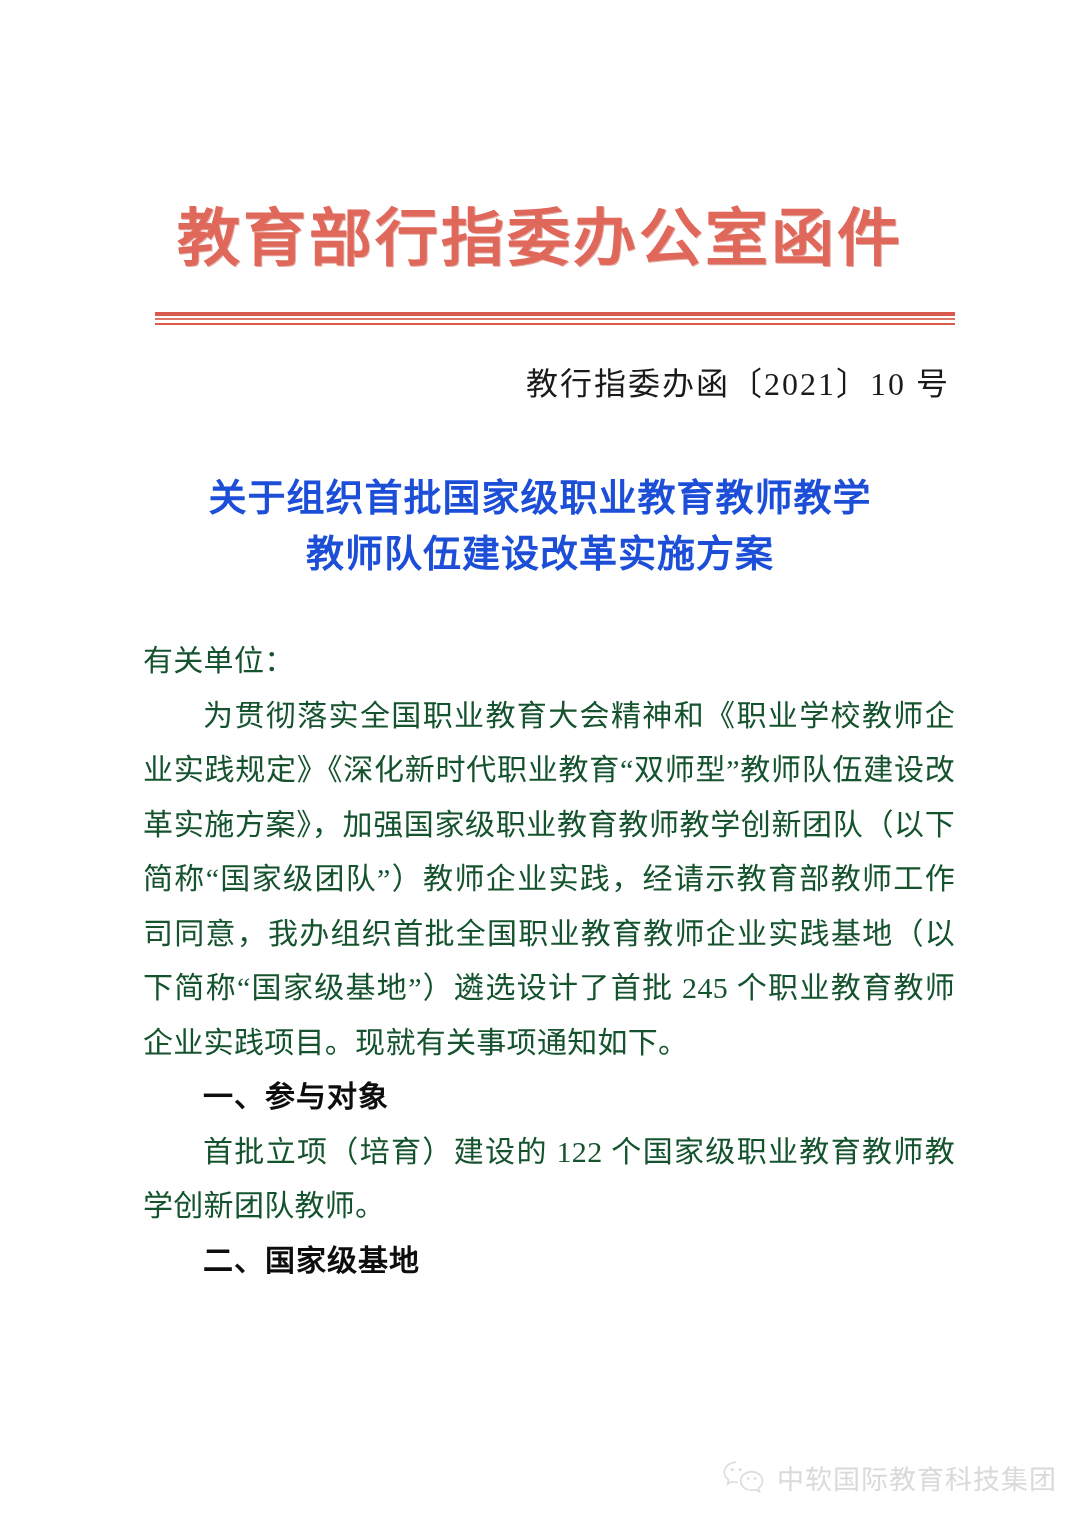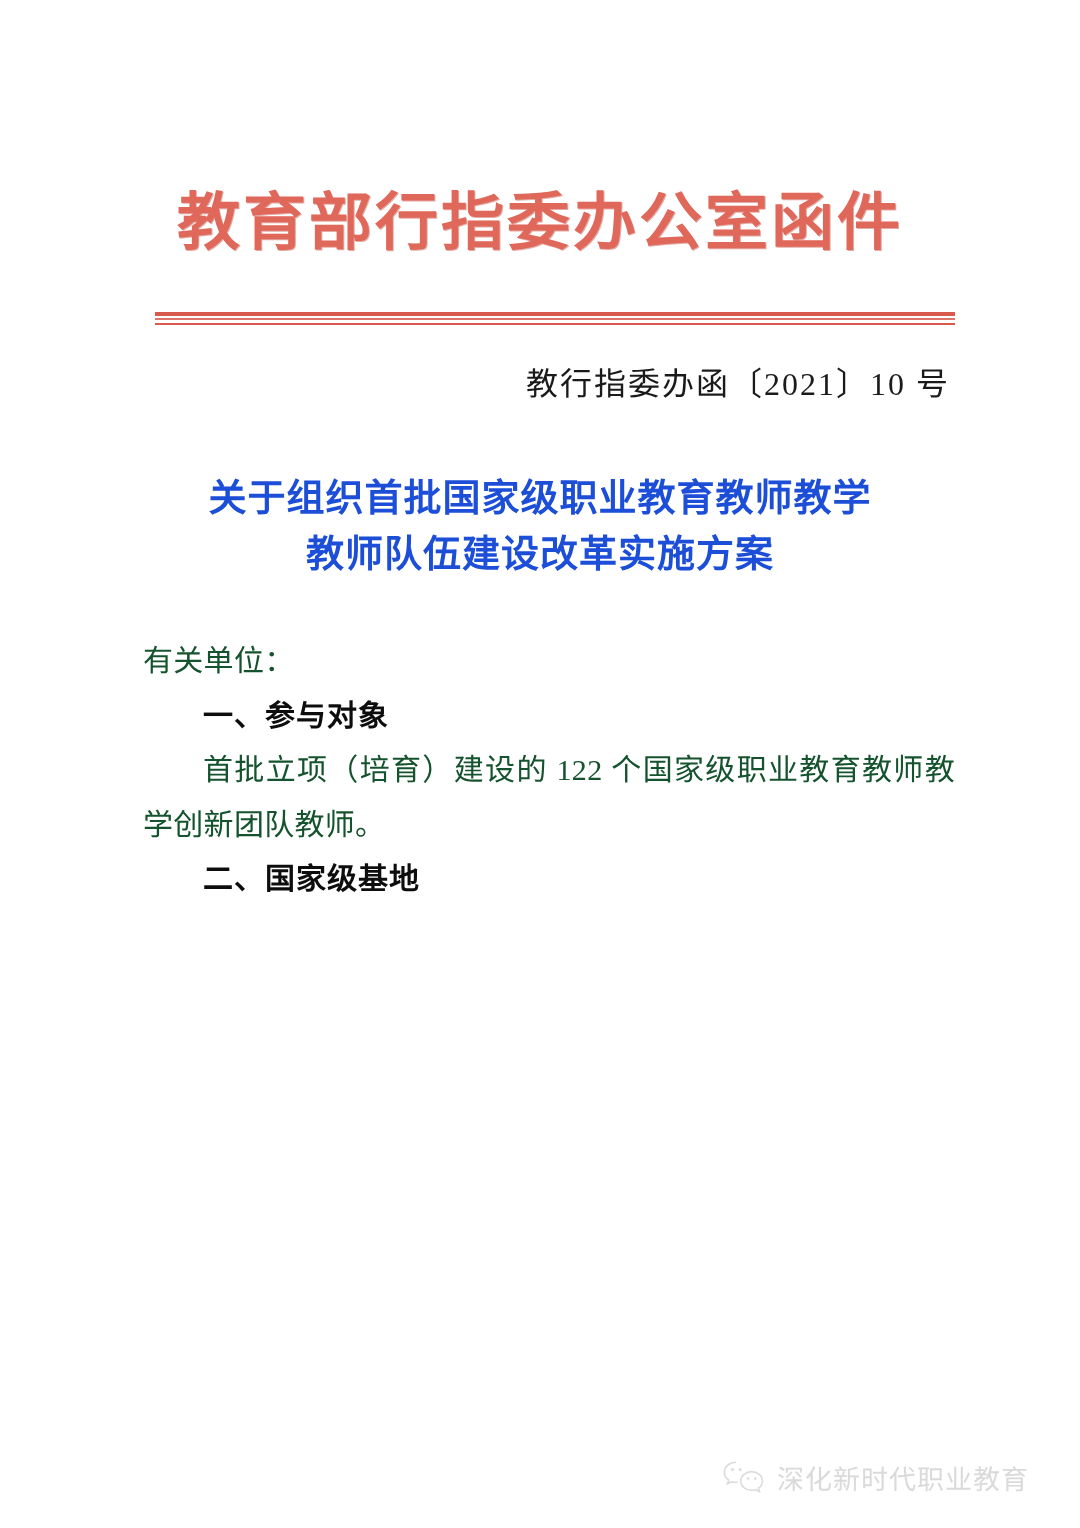--- a/index.html
+++ b/index.html
@@ -21,21 +21,21 @@
   .page {
     position: absolute;
     inset: 0;
     background: #ffffff;
   }
 
   
   .letterhead {
     position: absolute;
     left: 0;
-    top: 190px;
+    top: 206px;
     width: 1080px;
     text-align: center;
   }
   .letterhead-title {
     font-family: "Liberation Serif", "DejaVu Serif", serif;
     font-weight: 700;
     font-size: 63px;
     line-height: 1.05;
     letter-spacing: 3px;
     color: #e0685a;
@@ -157,20 +157,21 @@
 
   <div class="doc-title">
     <span class="tline">关于组织首批国家级职业教育教师教学</span>
     <span class="tline">教师队伍建设改革实施方案</span>
   </div>
 
   <div class="body-area">
 
     <p class="para salutation">有关单位：</p>
 
+    <p class="para indent">为贯彻落实全国职业教育大会精神和《职业学校教师企业实践规定》《深化新时代职业教育“双师型”教师队伍建设改革实施方案》，加强国家级职业教育教师教学创新团队（以下简称“国家级团队”）教师企业实践，经请示教育部教师工作司同意，我办组织首批全国职业教育教师企业实践基地（以下简称“国家级基地”）遴选设计了首批 245 个职业教育教师企业实践项目。现就有关事项通知如下。</p>
 
     <p class="heading">一、参与对象</p>
 
     <p class="para indent">首批立项（培育）建设的 122 个国家级职业教育教师教学创新团队教师。</p>
 
     <p class="heading">二、国家级基地</p>
 
 
   </div>
 
@@ -180,16 +181,16 @@
         <g fill="none" stroke="#dcdcdc" stroke-width="1.6">
           <path d="M14.2 3.2C7.6 3.2 2.3 7.7 2.3 13.2c0 3.1 1.7 5.9 4.4 7.7l-1.2 4 4.3-2.2c1.4.4 2.9.6 4.4.6.5 0 1 0 1.5-.1"></path>
           <path d="M29.6 12.6c6 0 10.9 4.2 10.9 9.3 0 2.9-1.6 5.5-4 7.2l1 3.5-3.8-1.9c-1.3.4-2.7.6-4.1.6-6 0-10.9-4.2-10.9-9.4 0-5.1 4.9-9.3 10.9-9.3z"></path>
         </g>
         <circle cx="10.4" cy="10.6" r="1.5" fill="#dcdcdc"></circle>
         <circle cx="18.2" cy="10.6" r="1.5" fill="#dcdcdc"></circle>
         <circle cx="26.2" cy="19.6" r="1.3" fill="#dcdcdc"></circle>
         <circle cx="33.2" cy="19.6" r="1.3" fill="#dcdcdc"></circle>
       </svg>
     </span>
-    <span class="footer-text">深化新时代职业教育</span>
+    <span class="footer-text">中软国际教育科技集团</span>
   </div>
 
 </div>
 
 </body></html>

